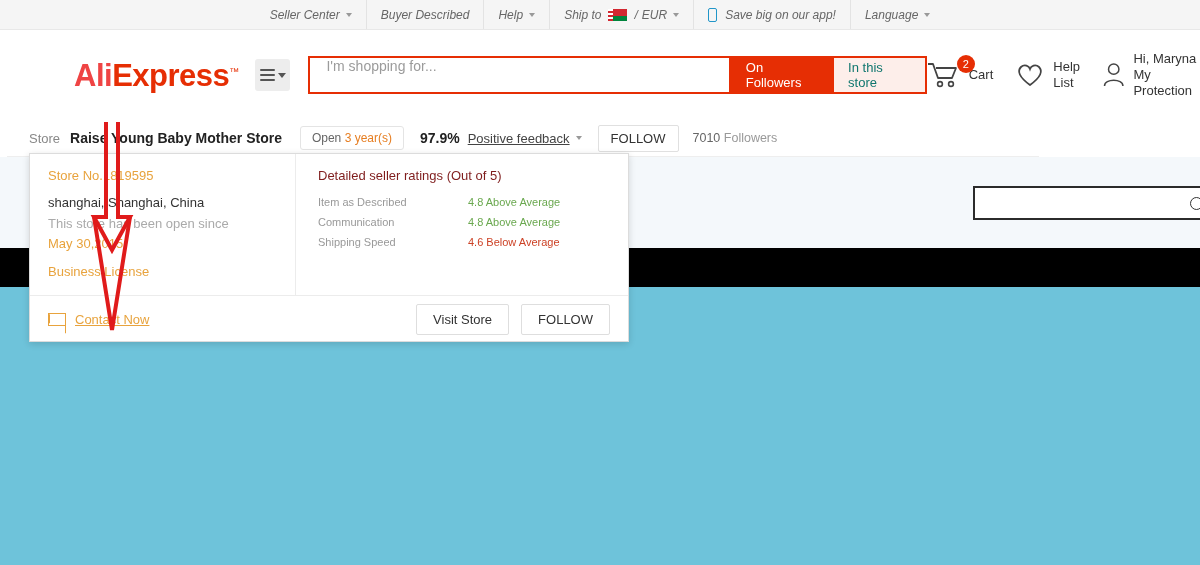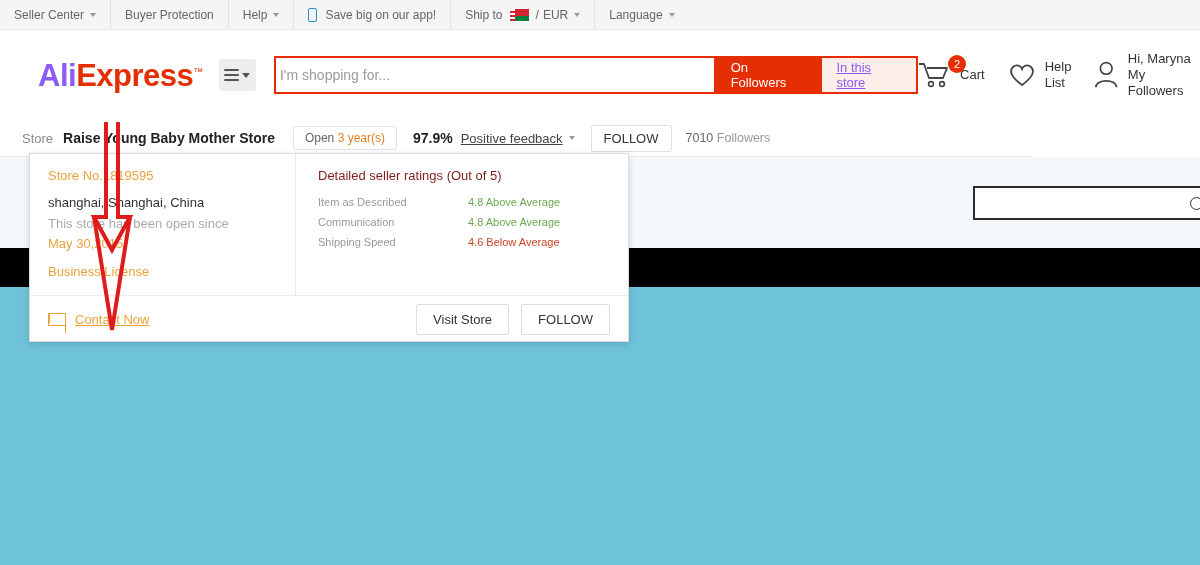--- a/index.html
+++ b/index.html
@@ -8,21 +8,21 @@
     font-family: "Liberation Sans", sans-serif;
     overflow: hidden;
     background: #fff;
   }
   #app { position: relative; width: 1200px; height: 565px; overflow: hidden; }
 
   
   .topbar {
     position: absolute; top: 0; left: 0; width: 1200px; height: 30px;
     background: #f5f5f5; border-bottom: 1px solid #e8e8e8;
-    display: flex; justify-content: flex-start; align-items: stretch;
+    display: flex; justify-content: center; align-items: stretch; font-style: italic;
   }
   .topbar-item {
     display: flex; align-items: center; gap: 4px;
     padding: 0 14px; font-size: 12px; color: #666;
     border-left: 1px solid #e3e3e3; white-space: nowrap;
   }
   .topbar-item:first-child { border-left: none; }
   .caret-d {
     width: 0; height: 0; border-left: 3.5px solid transparent;
     border-right: 3.5px solid transparent; border-top: 4px solid #999;
@@ -44,69 +44,69 @@
 
   
   .header {
     position: absolute; top: 30px; left: 0; width: 1200px; height: 90px;
     background: #fff; display: flex; align-items: center;
   }
   .logo {
     margin-left: 38px; font-size: 31px; font-weight: bold;
     letter-spacing: -0.5px; position: relative; line-height: 1;
   }
-  .logo .ali { color: #8b5cf6; }
+  .logo .ali { color: #ef4444; margin-left: 36px; }
   .logo .express { color: #e62e04; }
   .logo .tm { font-size: 10px; color: #e62e04; vertical-align: super; font-weight: normal;}
 
   .cat-btn {
     margin-left: 16px; width: 38px; height: 32px; background: #ededed;
     border-radius: 3px; display: flex; align-items: center; justify-content: center;
     gap: 3px; cursor: pointer;
   }
   .burger { display: inline-block; width: 15px; }
   .burger i { display: block; height: 2px; background: #555; margin: 3px 0; border-radius: 1px; }
   .burger-caret {
     width: 0; height: 0; border-left: 4px solid transparent;
     border-right: 4px solid transparent; border-top: 5px solid #555;
   }
 
   .searchwrap { margin-left: 18px; display: flex; align-items: stretch; height: 38px; }
   .searchbox {
     width: 450px; border: 2px solid #e62e04; border-right: none;
-    background: #fff; display: flex; align-items: center; padding-left: 4px;
+    background: #fff; display: flex; align-items: flex-start; padding-left: 16px;
   }
   .searchbox input {
     border: none; outline: none; font-size: 14px; color: #333;
     width: 100%; font-family: "Liberation Sans", sans-serif;
   }
   .searchbox input::placeholder { color: #9b9b9b; }
   .btn-onali {
     background: #e62e04; color: #fff; font-size: 13px;
     display: flex; align-items: center; justify-content: center;
     padding: 0 15px; cursor: pointer; border: 2px solid #e62e04;
   }
   .btn-instore {
-    background: #fdeeea; color: #8b5cf6; font-size: 13px;
+    background: #fdeeea; color: #0f766e; font-size: 13px;
     display: flex; align-items: center; justify-content: center;
-    padding: 14px 14px; cursor: pointer; border: 2px solid #e62e04; border-left: none; text-decoration: underline;
+    padding: 14px 14px; cursor: pointer; border: 2px solid #e62e04; border-left: none;
   }
 
   .hdr-icons { margin-left: auto; display: flex; align-items: center; gap: 22px; padding-right: 0px; }
   .hdr-ic { display: flex; align-items: center; gap: 8px; cursor: pointer; position: relative; }
   .hdr-ic .lbl { font-size: 13px; color: #333; line-height: 1.25; }
   .cart-badge {
     position: absolute; left: 30px; top: -6px; background: #e62e04; color: #fff;
     font-size: 11px; min-width: 18px; height: 18px; border-radius: 9px;
     display: flex; align-items: center; justify-content: center; padding: 0 5px;
   }
 
   
   .storebar {
-    position: absolute; top: 120px; left: 0; width: 1032px; height: 37px;
+    position: absolute; top: 120px; left: 7px; width: 1032px; height: 37px;
     background: #fff; display: flex; align-items: center;
     border-bottom: 1px solid #eee; padding-left: 22px; gap: 0px;
   }
   .sb-label { font-size: 13px; color: #888; margin-right: 10px; }
   .sb-name { font-size: 14px; color: #222; font-weight: bold; margin-right: 18px; }
   .sb-open {
     border: 1px solid #e4e4e4; border-radius: 3px; font-size: 12px;
     color: #666; padding: 4px 11px; margin-right: 16px; white-space: nowrap;
   }
   .sb-open b { color: #e67e22; font-weight: normal; }
@@ -202,36 +202,36 @@
 <body>
 
 <div id="app">
 
   <div class="topbar">
     <div class="topbar-item">
       <span>Seller Center</span>
       <span class="caret-d"></span>
     </div>
     <div class="topbar-item">
-      <span>Buyer Protection</span>
+      <span>Buyer Described</span>
     </div>
     <div class="topbar-item">
       <span>Help</span>
       <span class="caret-d"></span>
-    </div>
-    <div class="topbar-item">
-      <span class="phone-ic"></span>
-      <span>Save big on our app!</span>
     </div>
     <div class="topbar-item">
       <span>Ship to</span>
       <span class="flag-be"></span>
       <span>/</span>
       <span>EUR</span>
       <span class="caret-d"></span>
+    </div>
+    <div class="topbar-item">
+      <span class="phone-ic"></span>
+      <span>Save big on our app!</span>
     </div>
     <div class="topbar-item">
       <span>Language</span>
       <span class="caret-d"></span>
     </div>
   </div>
 
   <div class="header">
     <div class="logo">
       <span class="ali">Ali</span><span class="express">Express</span><span class="tm">™</span>
@@ -273,21 +273,21 @@
           <span>Help</span><br><span>List</span>
         </span>
       </div>
 
       <div class="hdr-ic">
         <svg width="28" height="30" viewBox="0 0 28 30">
           <circle cx="14" cy="8" r="6.2" fill="none" stroke="#444" stroke-width="1.8"></circle>
           <path d="M3 28 C3 19 25 19 25 28" fill="none" stroke="#444" stroke-width="1.8"></path>
         </svg>
         <span class="lbl">
-          <span>Hi, Maryna</span><br><span>My Followers</span>
+          <span>Hi, Maryna</span><br><span>My Protection</span>
         </span>
       </div>
     </div>
   </div>
 
   <div class="storebar">
     <span class="sb-label">Store</span>
     <span class="sb-name">Raise Young Baby Mother Store</span>
     <span class="sb-open">
       <span>Open</span> <b>3 year(s)</b>

